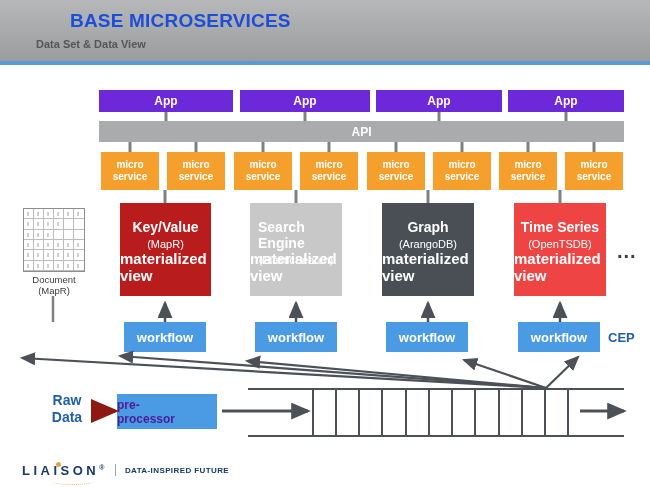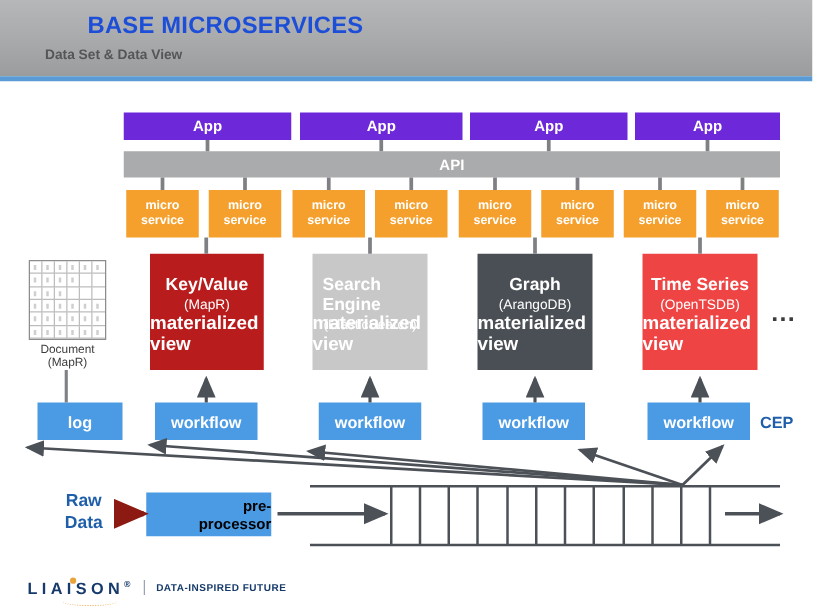--- a/index.html
+++ b/index.html
@@ -99,22 +99,22 @@
     position:absolute;left:608px;top:330px;font-size:13px;font-weight:bold;color:#1f5faa;
   }
 
   
   .rawdata{
     position:absolute;left:36px;top:392px;width:62px;text-align:center;
     font-size:14px;font-weight:bold;color:#1f5faa;line-height:17px;
   }
   .pre{
     position:absolute;left:117px;top:394px;width:100px;height:35px;
-    background:#4a9ae4;color:#000000;font-size:12px;font-weight:bold;
-    display:flex;flex-direction:column;align-items:flex-end;justify-content:center;
+    background:#4a9ae4;color:#4c1d95;font-size:12px;font-weight:bold;
+    display:flex;flex-direction:column;align-items:flex-start;justify-content:center;
     line-height:14px;
   }
   .kafka-label{
     position:absolute;left:255px;top:443px;font-size:13.5px;color:#1f5faa;
   }
 
   
   .logo{position:absolute;left:22px;top:459px;height:22px;display:flex;align-items:center;}
   .logo-word{font-size:13px;font-weight:bold;color:#153a6b;letter-spacing:3.5px;position:relative;}
   .logo-dot{
@@ -253,23 +253,20 @@
   </div>
 
   <div class="store black" style="left:514px;width:92px;">
     <div class="s-title">Time Series</div>
     <div class="s-sub">(OpenTSDB)</div>
     <div class="s-mv">materialized view</div>
   </div>
 
   <div class="ellipsis">...</div>
 
-  <div class="box wf" style="left:30px;width:68px;">
-    <span>log</span>
-  </div>
   <div class="box wf" style="left:124px;width:82px;">
     <span>workflow</span>
   </div>
   <div class="box wf" style="left:255px;width:82px;">
     <span>workflow</span>
   </div>
   <div class="box wf" style="left:386px;width:82px;">
     <span>workflow</span>
   </div>
   <div class="box wf" style="left:518px;width:82px;">

